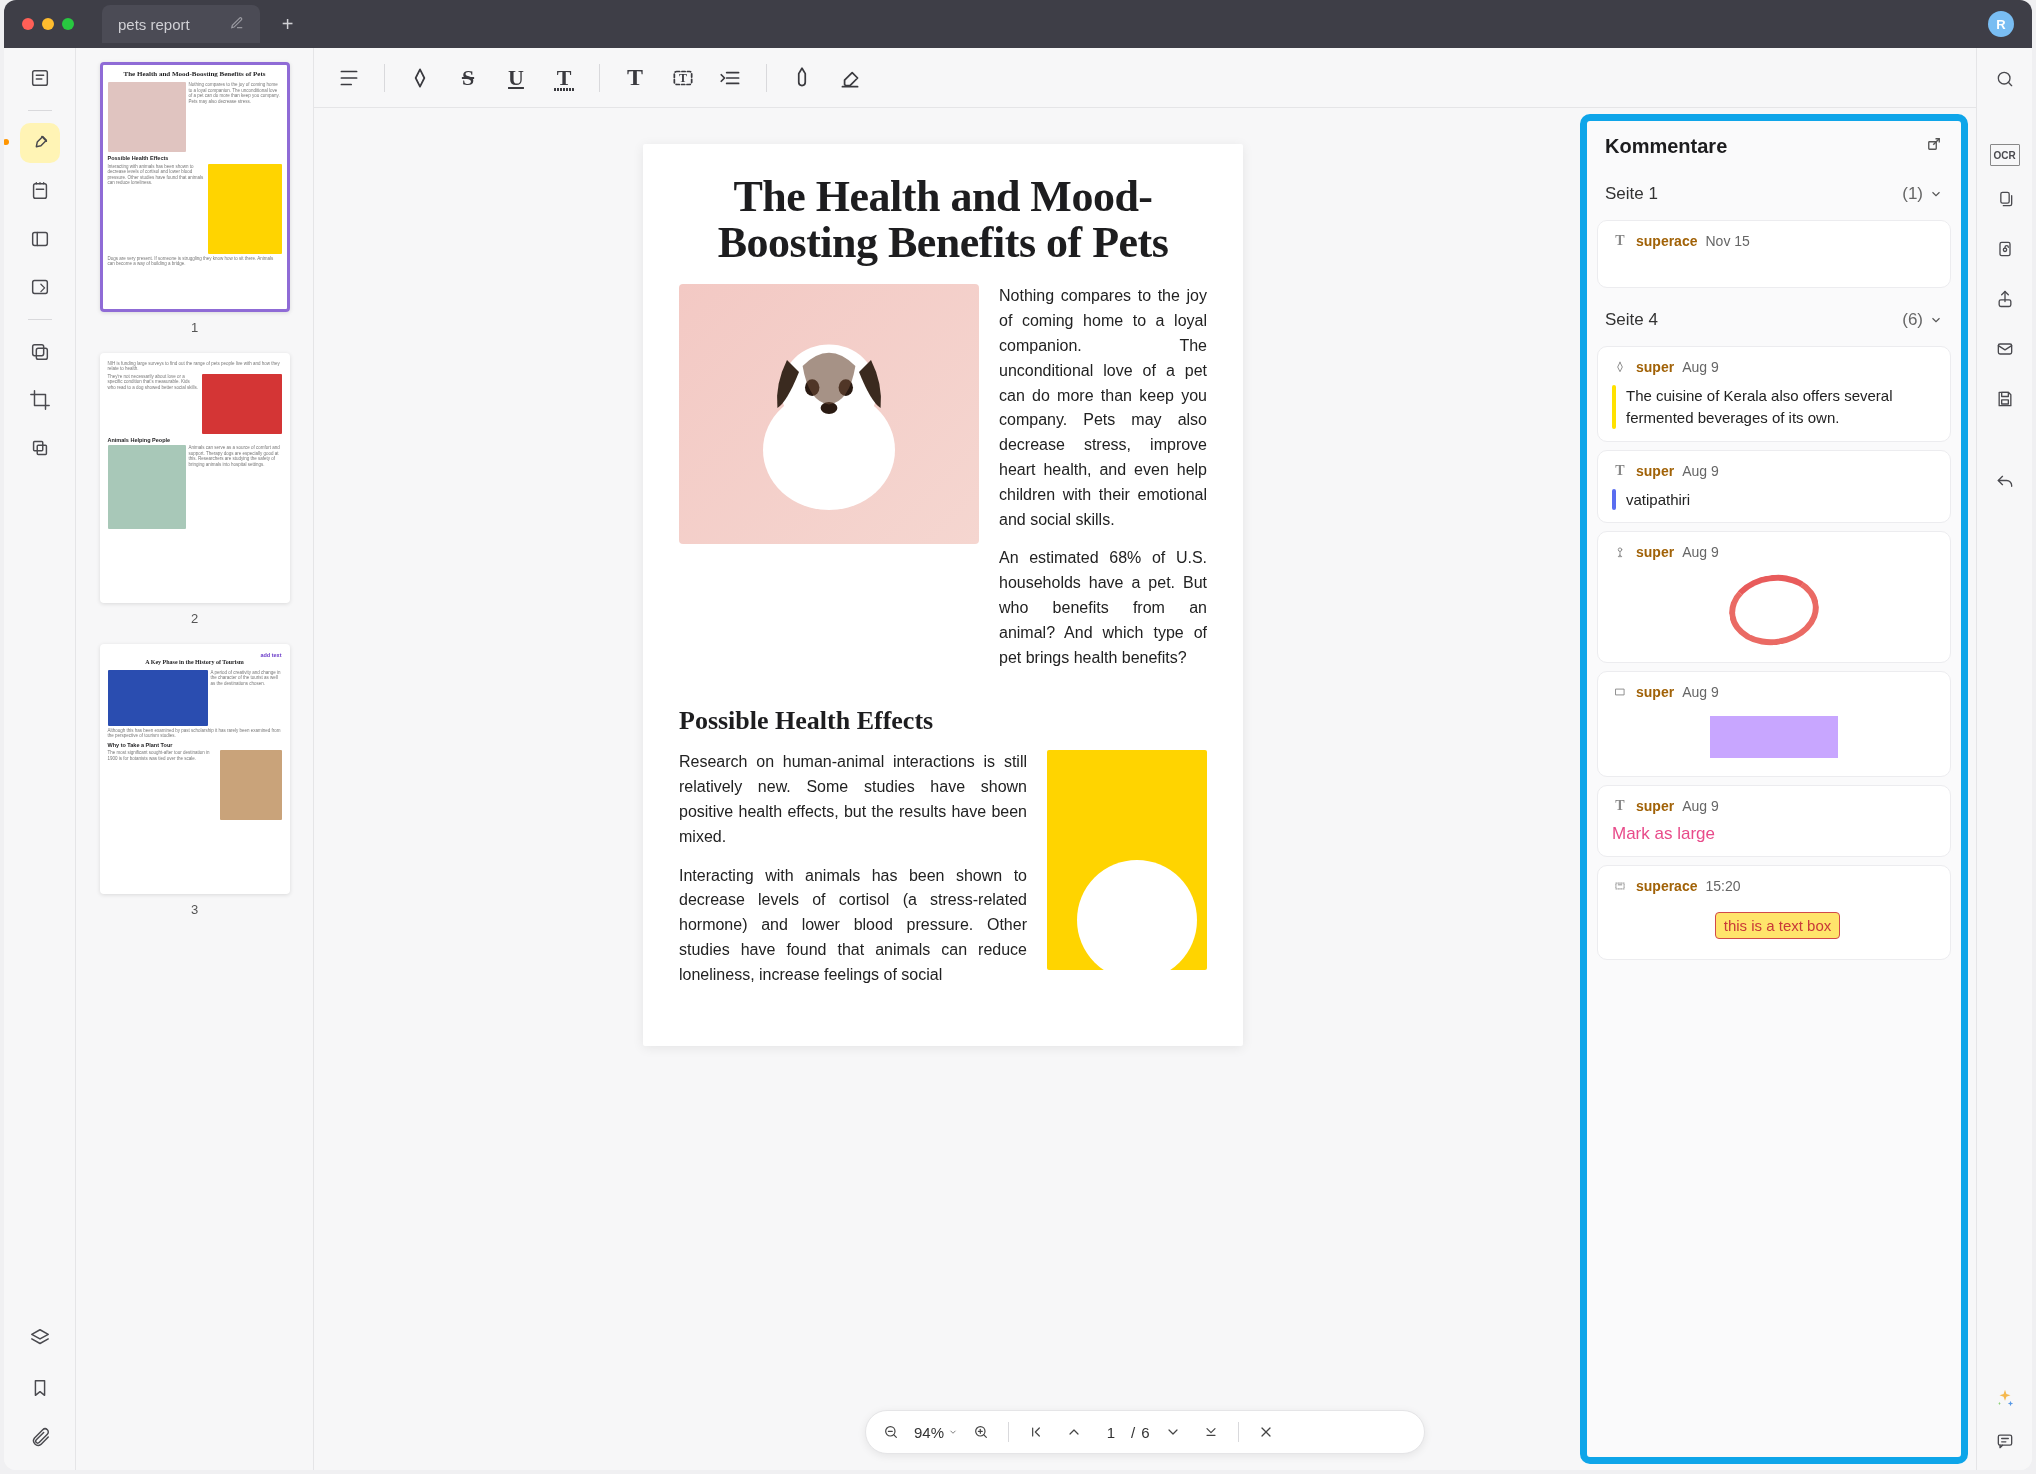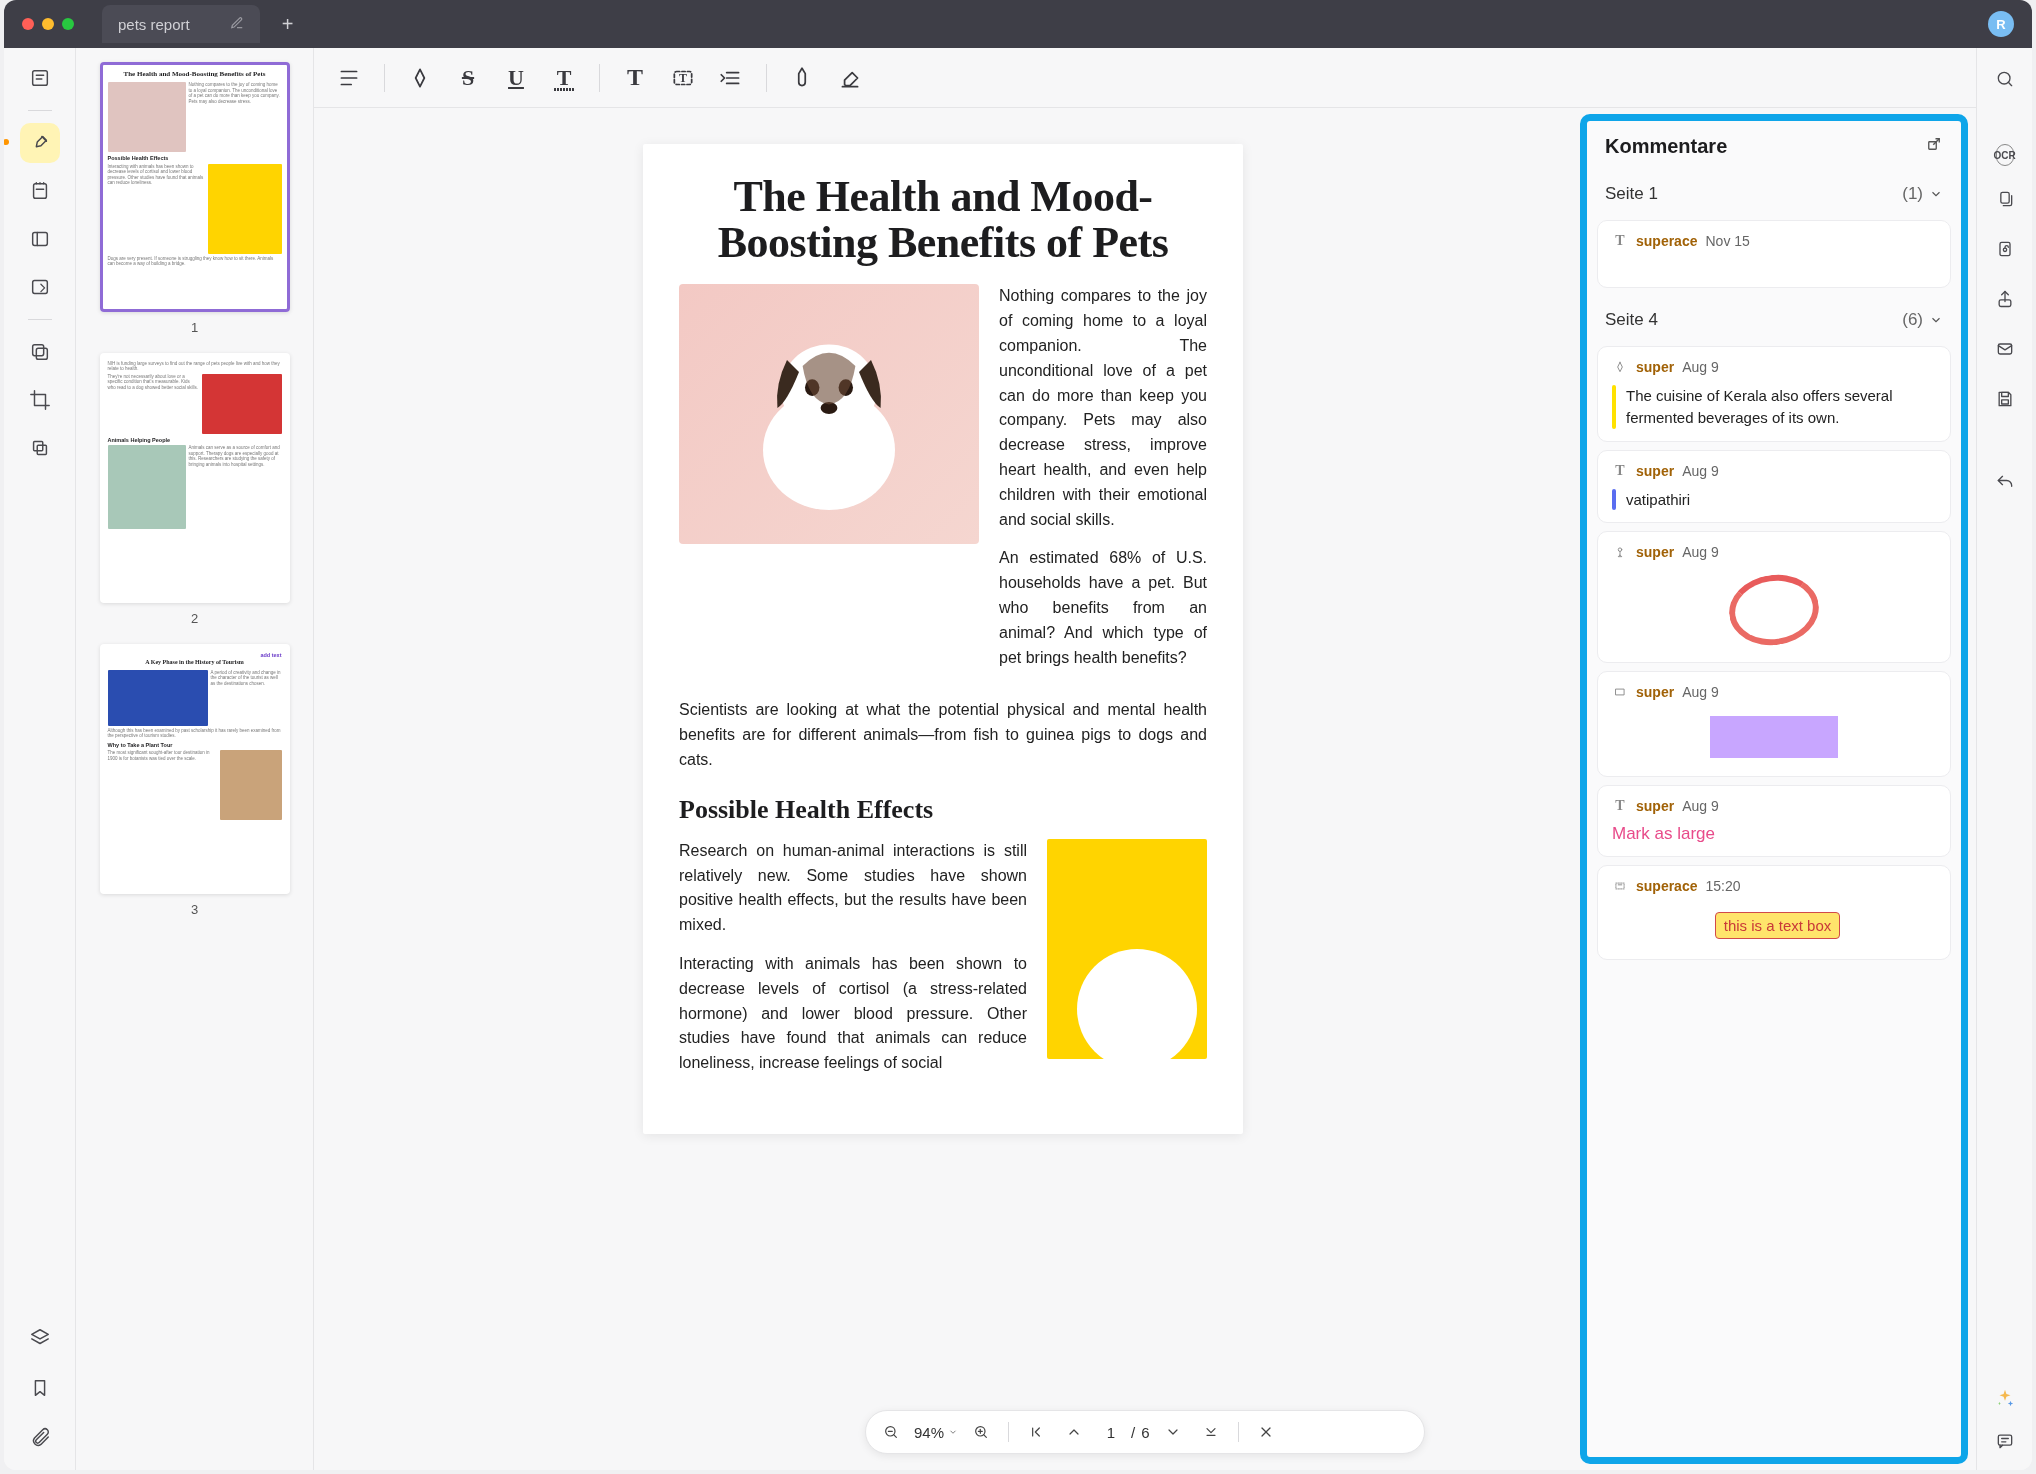--- a/index.html
+++ b/index.html
@@ -578,23 +578,20 @@
                 <ellipse cx="114" cy="78" rx="6" ry="7" fill="#2a1a12"></ellipse>
                 <ellipse cx="100" cy="95" rx="7" ry="5" fill="#2a1a12"></ellipse>
                 <path d="M78 60 q22 -22 44 0 q-5 30 -22 32 q-17 -2 -22 -32z" fill="#6b4a35" opacity=".6"></path>
               </svg>
             </div>
             <div class="doc-text" style="flex:1;">
               <p>Nothing compares to the joy of coming home to a loyal companion. The unconditional love of a pet can do more than keep you company. Pets may also decrease stress, improve heart health, and even help children with their emotional and social skills.</p>
               <p>An estimated 68% of U.S. households have a pet. But who benefits from an animal? And which type of pet brings health benefits?</p>
             </div>
           </div>
-          <div class="doc-text">
-            <p>Scientists are looking at what the potential physical and mental health benefits are for different animals—from fish to guinea pigs to dogs and cats.</p>
-          </div>
           <h2>Possible Health Effects</h2>
           <div class="doc-row">
             <div class="doc-text" style="flex:1;">
               <p>Research on human-animal interactions is still relatively new. Some studies have shown positive health effects, but the results have been mixed.</p>
               <p>Interacting with animals has been shown to decrease levels of cortisol (a stress-related hormone) and lower blood pressure. Other studies have found that animals can reduce loneliness, increase feelings of social</p>
             </div>
             <div class="yellow-block">
               <div class="hint"></div>
             </div>
           </div>
@@ -790,21 +787,21 @@
   </div>
 
   <div class="rrail">
     <div class="rrail-btn">
       <svg viewBox="0 0 24 24">
           <circle cx="11" cy="11" r="7"></circle>
           <line x1="20" y1="20" x2="16" y2="16"></line>
         </svg>
     </div>
     <div style="height:16px;"></div>
-    <div class="rrail-btn" style="font-size:10px;font-weight:600;border:1.5px solid #888;border-radius:11px;width:18px;height:22px;">
+    <div class="rrail-btn" style="font-size:10px;font-weight:600;border:1.5px solid #888;border-radius:1px;width:30px;height:22px;">
       <span>OCR</span>
     </div>
     <div class="rrail-btn">
       <svg viewBox="0 0 24 24">
           <rect x="7" y="4" width="10" height="13" rx="2"></rect>
           <path d="M10 20h8a2 2 0 002-2V8"></path>
         </svg>
     </div>
     <div class="rrail-btn">
       <svg viewBox="0 0 24 24">

